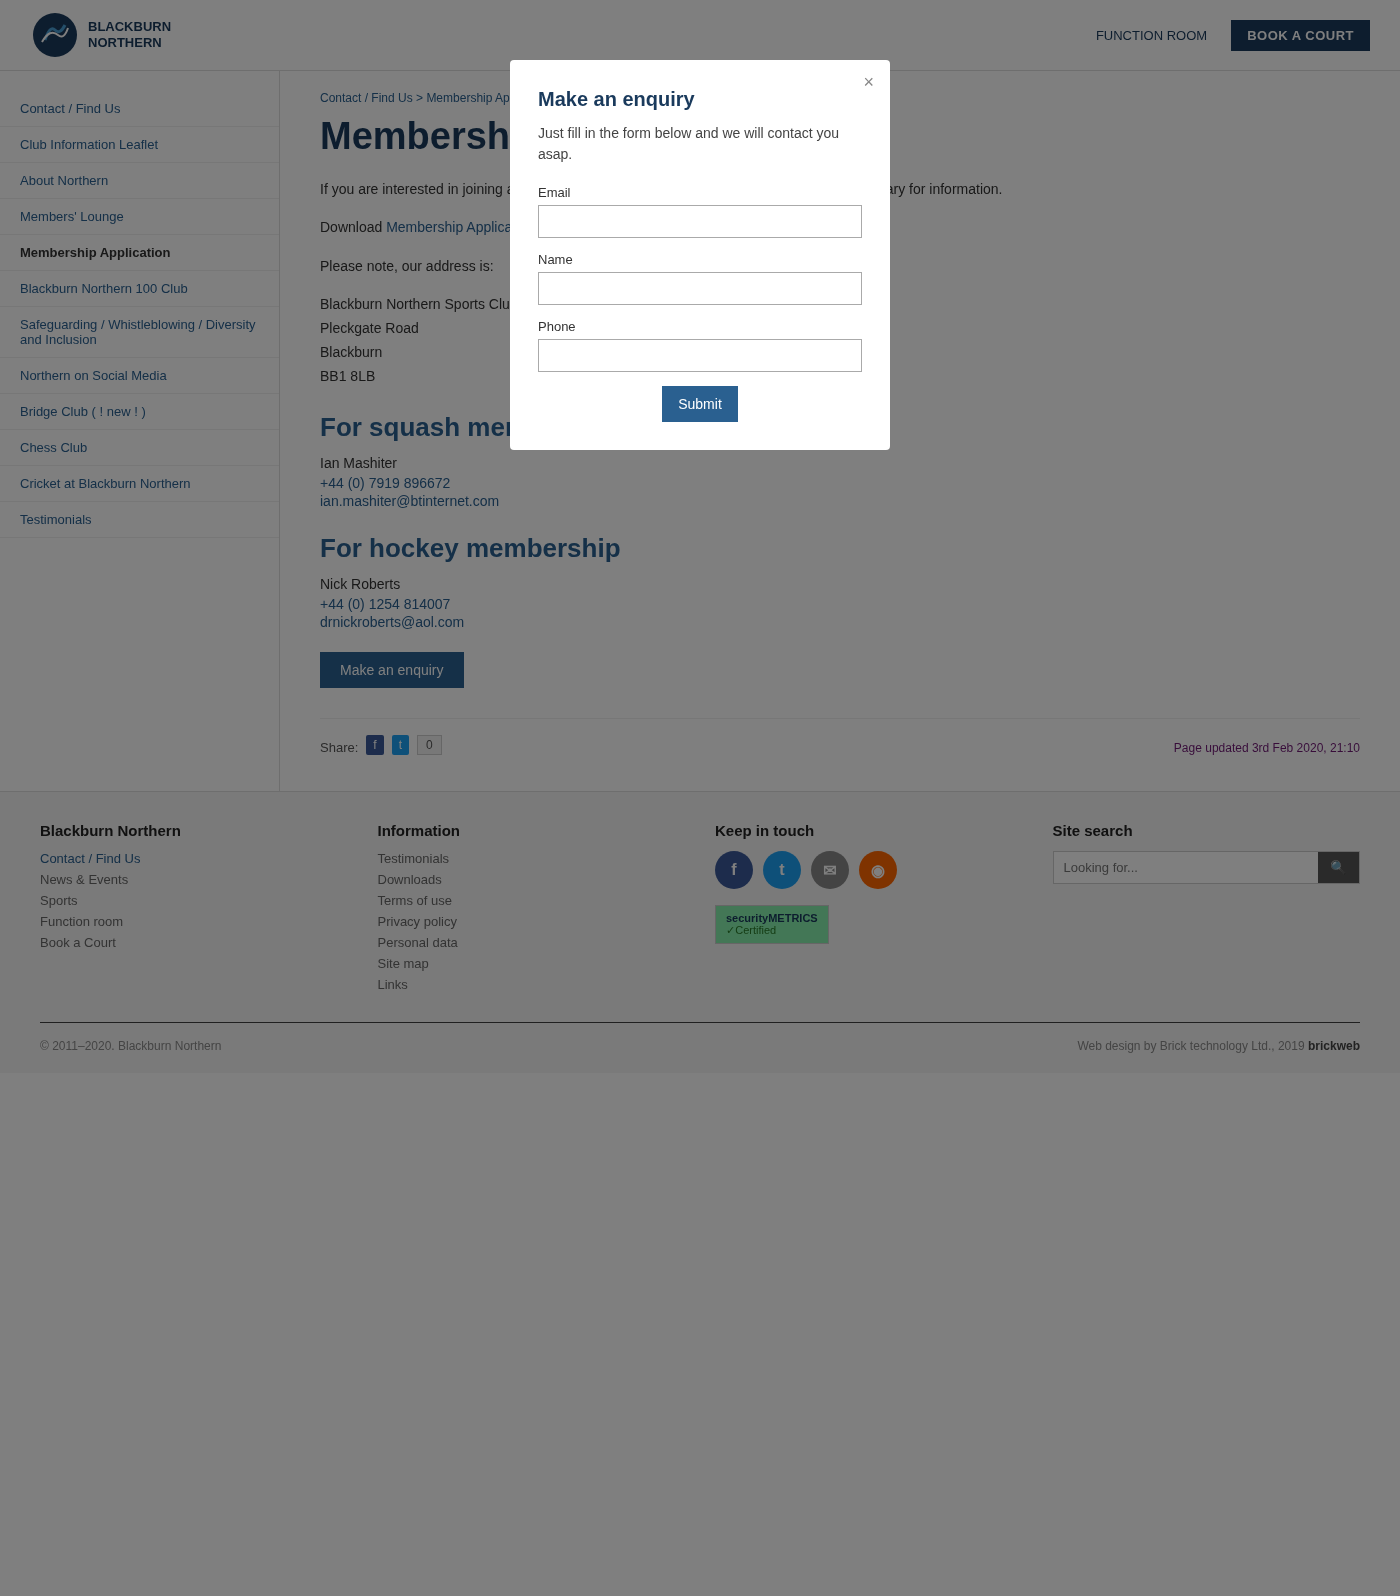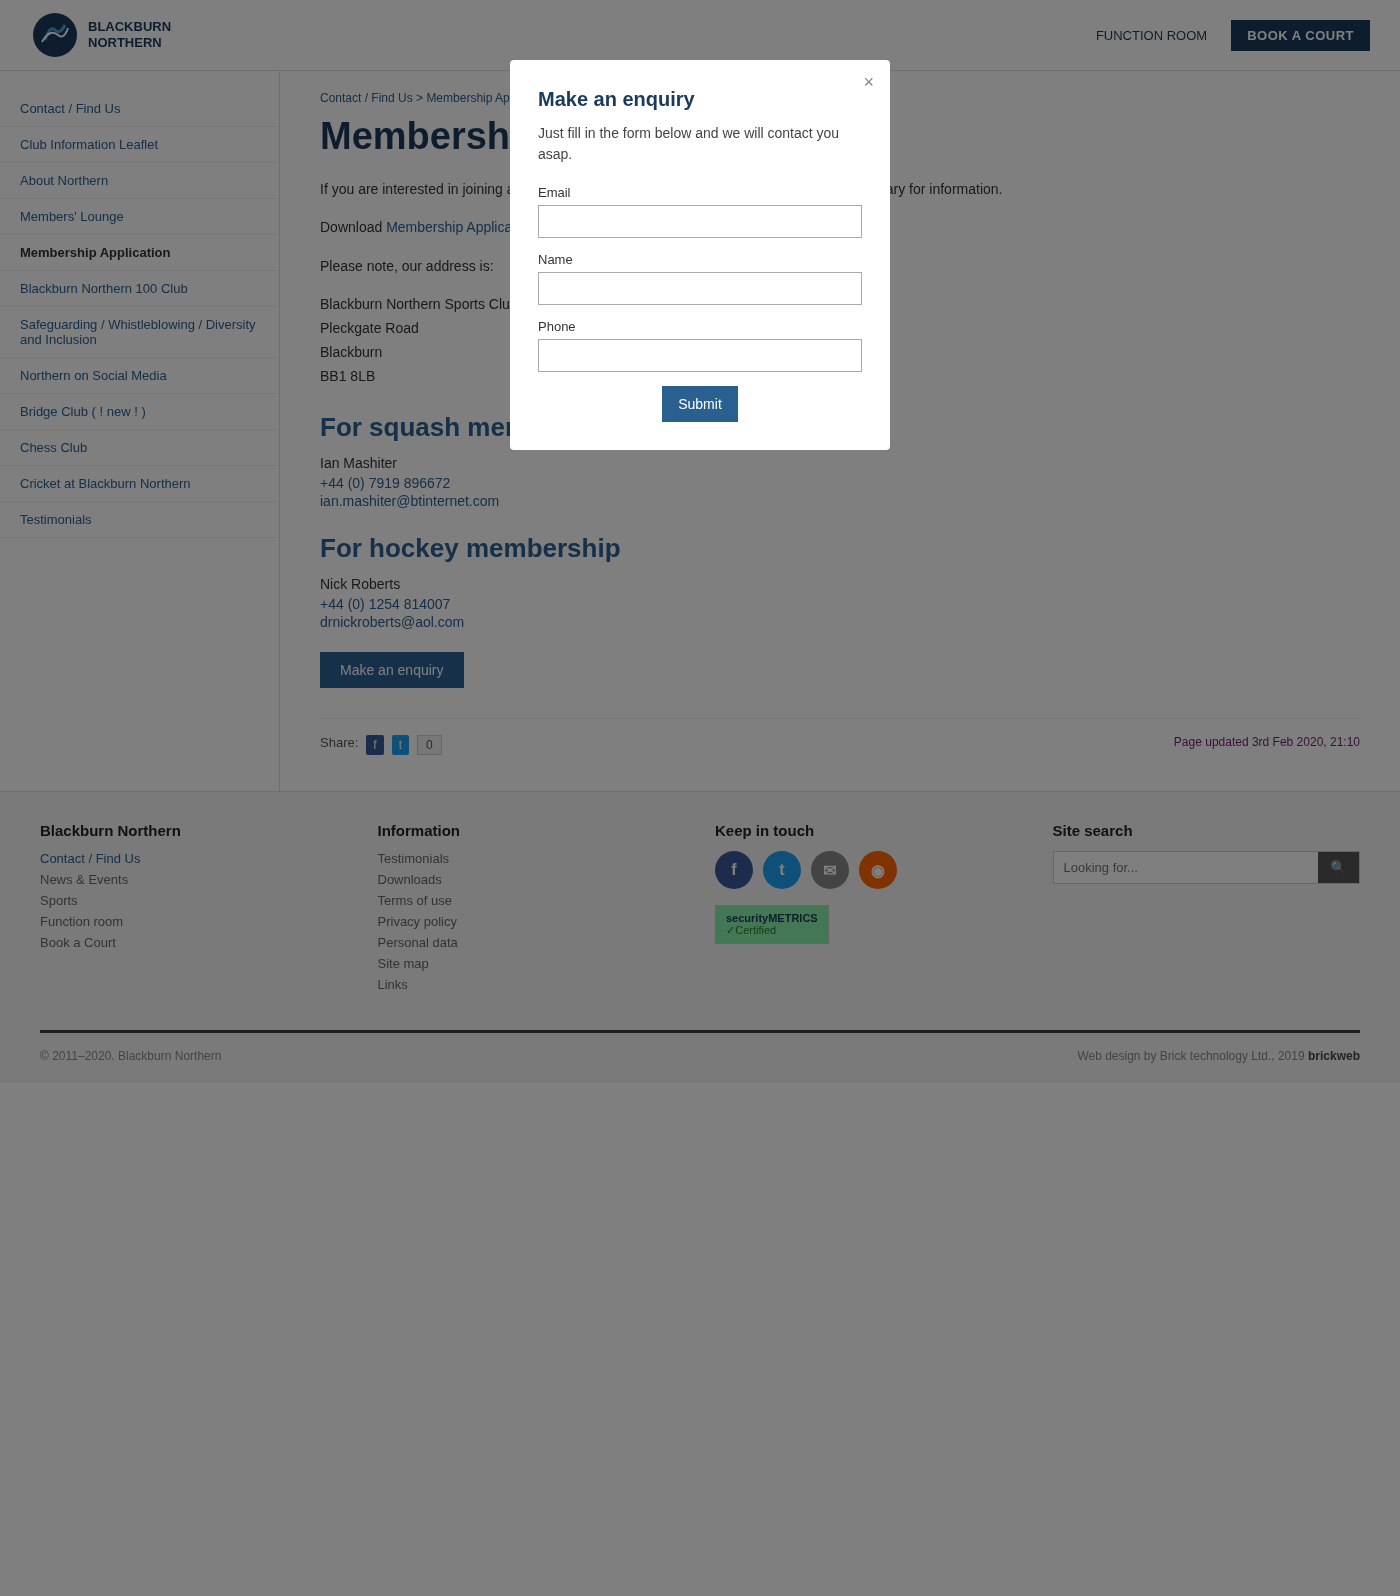--- a/index.html
+++ b/index.html
@@ -74,21 +74,21 @@
       border: none;
       font-size: 14px;
       cursor: pointer;
       margin-top: 20px;
       margin-bottom: 20px;
     }
 
     
     .share-bar {
       display: flex;
-      align-items: flex-start;
+      align-items: flex-end;
       gap: 8px;
       padding: 16px 0;
       border-top: 1px solid #eee;
       margin-top: 10px;
       font-size: 13px;
       color: #555;
     }
     .share-fb { background: #3b5998; color: #fff; padding: 3px 7px; font-size: 12px; border-radius: 2px; }
     .share-tw { background: #1da1f2; color: #fff; padding: 3px 7px; font-size: 12px; border-radius: 2px; }
     .share-count { background: #f0f0f0; border: 1px solid #ccc; padding: 2px 8px; font-size: 12px; }
@@ -97,30 +97,30 @@
     
     .footer {
       background: #f5f5f5;
       border-top: 1px solid #ddd;
       padding: 30px 40px 20px;
     }
     .footer-grid {
       display: grid;
       grid-template-columns: 1fr 1fr 1fr 1fr;
       gap: 30px;
-      margin-bottom: 32px;
+      margin-bottom: 24px;
     }
     .footer-col-title { font-weight: bold; font-size: 15px; color: #222; margin-bottom: 12px; }
     .footer-link { display: block; color: #2a6090; text-decoration: none; font-size: 13px; margin-bottom: 6px; }
     .footer-link-gray { display: block; color: #666; text-decoration: none; font-size: 13px; margin-bottom: 6px; }
     .footer-bottom {
       display: flex;
       justify-content: space-between;
       align-items: center;
-      border-top: 3px solid #404040;
+      border-top: 1px solid #404040;
       padding-top: 16px;
       font-size: 12px;
       color: #888;
     }
     .social-icons { display: flex; gap: 10px; margin-bottom: 16px; }
     .social-icon {
       width: 38px; height: 38px; border-radius: 50%;
       display: flex; align-items: center; justify-content: center;
       font-size: 16px; color: #fff; font-weight: bold; cursor: pointer;
     }

